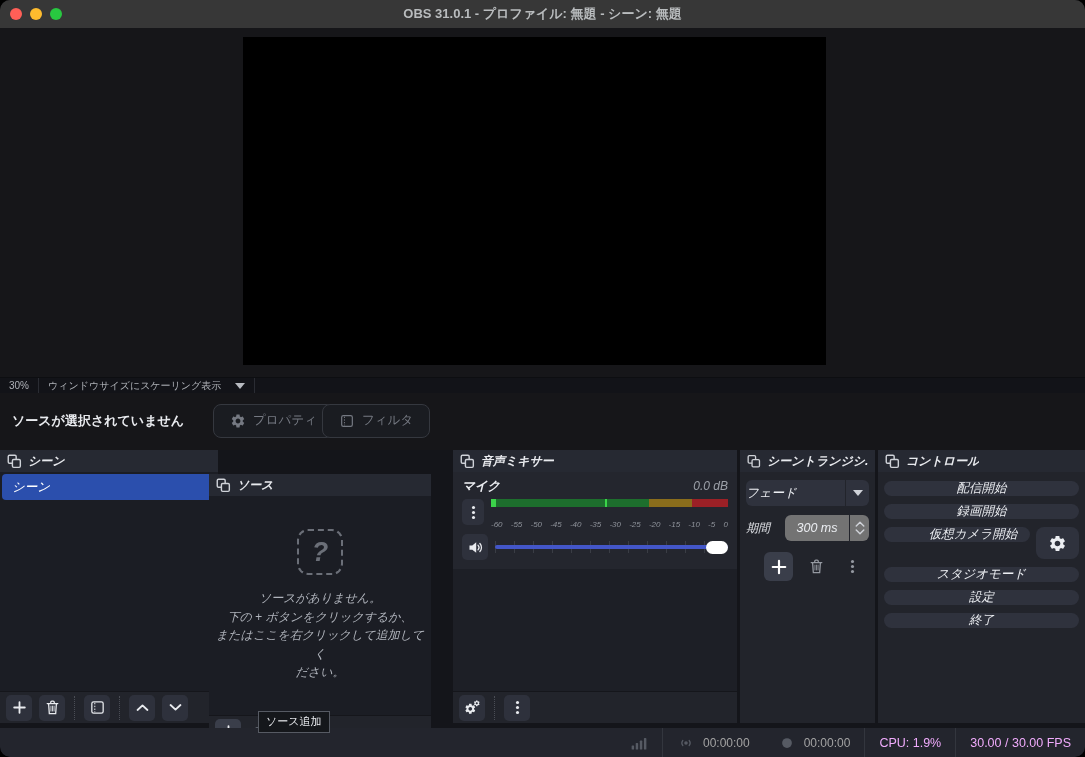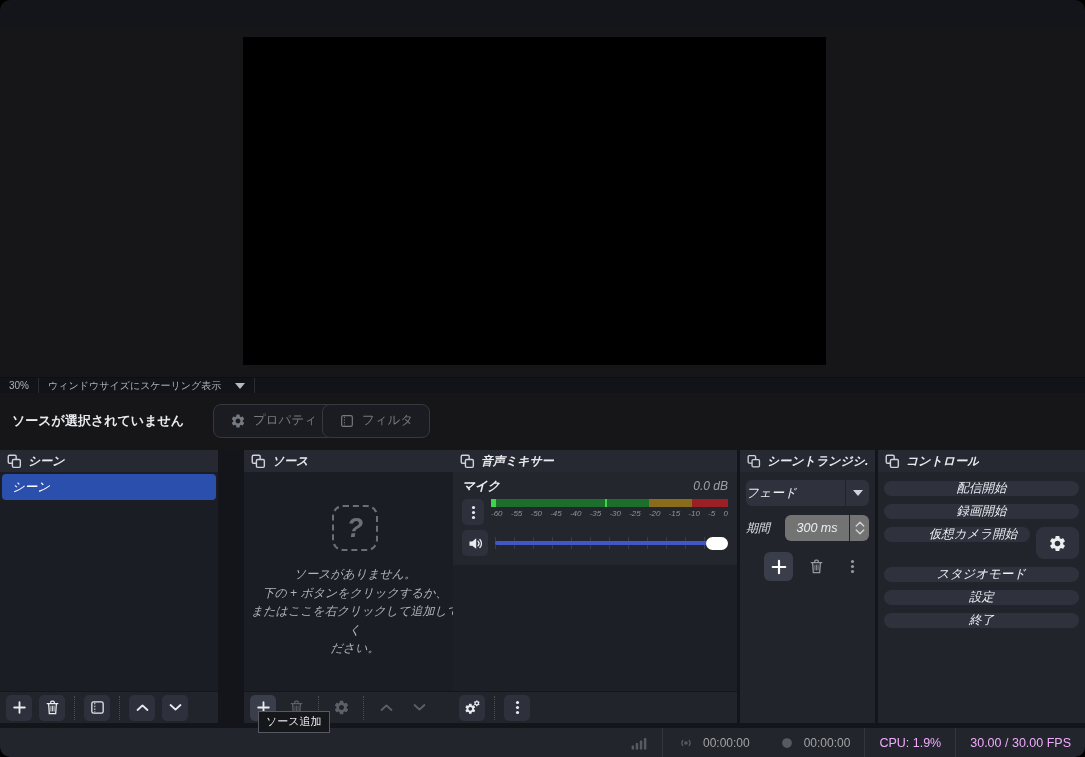--- a/index.html
+++ b/index.html
@@ -23,21 +23,21 @@
 
   .selection-bar { position:absolute; left:0; top:370px; width:100%; height:45px; display:flex; align-items:center; }
   .sel-status { margin-left:12px; font-size:13px; font-weight:700; color:#e9ebef; }
   .sel-btn { height:34px; border-radius:8px; border:1px solid #35383f; background:#1a1c21; color:#757982; font-size:12.5px; display:flex; align-items:center; gap:7px; padding:0 16px; }
   .sel-btn .ic { width:16px; height:16px; color:#757982; }
   .btn-props { position:absolute; left:213px; } .btn-filters { position:absolute; left:322px; }
 
   
   .docks { position:absolute; left:0; top:450px; width:1085px; height:273px; }
   .panel { position:absolute; top:0; height:273px; display:flex; flex-direction:column; background:#1d1f26;font-style:italic; }
-  .p-scenes{ left:0; width:218px; } .p-sources{ left:244px; width:222px; }
+  .p-scenes{ left:0; width:218px; } .p-sources{ left:209px; width:222px;margin-top:24px; }
   .p-mixer{ left:453px; width:284px; } .p-trans{ left:740px; width:135px; } .p-controls{ left:878px; width:207px; }
 
   .panel-header { height:22px; background:#262932; display:flex; align-items:center; gap:6px; padding:0 7px; flex:0 0 auto; }
   .panel-header .dock-ic { width:15px; height:15px; color:#cfd2d8; }
   .panel-title { font-size:12px; font-weight:700; color:#e8eaee; white-space:nowrap; overflow:hidden; }
 
   .panel-toolbar { height:32px; background:#22242b; border-top:1px solid #15161b; display:flex; align-items:center; gap:7px; padding:0 6px; flex:0 0 auto; }
   .tb-btn { width:26px; height:26px; border-radius:5px; background:#2e313c; display:flex; align-items:center; justify-content:center; color:#e9ebef; }
   .tb-btn.hl { background:#3a3e4a; }
   .tb-ic { width:17px; height:17px; }
@@ -57,21 +57,21 @@
   .mix-channel { background:#24262e; padding:6px 9px 9px 9px; flex:0 0 auto; }
   .ch-head { display:flex; justify-content:space-between; align-items:baseline; }
   .ch-name { font-size:12.5px; font-weight:700; color:#eceef2; }
   .ch-level { font-size:12px; color:#9ca0a8; }
   .ch-meter-row { display:flex; gap:7px; margin-top:4px; align-items:flex-start; }
   .kebab-btn { width:22px; height:26px; border-radius:5px; background:#2e313c; display:flex; align-items:center; justify-content:center; color:#e9ebef; flex:0 0 auto; }
   .meter-wrap { flex:1; }
   .meter { position:relative; height:8px; background:linear-gradient(to right, var(--meter-green,#1d6e2d) 0 66.6%, var(--meter-yellow,#8a6d1c) 66.6% 85%, var(--meter-red,#9b2026) 85% 100%); }
   .peak-l { position:absolute; left:0; top:0; width:5px; height:8px; background:#3bd44a; }
   .peak-m { position:absolute; left:48.3%; top:0; width:2px; height:8px; background:#3bd44a; }
-  .ticks { display:flex; justify-content:space-between; margin-top:2px; }
+  .ticks { display:flex; justify-content:space-between; margin-top:13px; }
   .ticks span { font-size:8px; color:#8f939b; }
   .ch-slider-row { display:flex; gap:7px; align-items:center; margin-top:5px; }
   .spk-btn { width:26px; height:26px; border-radius:5px; background:#2e313c; display:flex; align-items:center; justify-content:center; color:#e9ebef; flex:0 0 auto; }
   .slider-wrap { flex:1; position:relative; height:16px; }
   .slider-ticks { position:absolute; left:0; right:0; top:2px; height:12px; background:repeating-linear-gradient(to right,#3a3d45 0 1px,transparent 1px 19px); }
   .slider-track { position:absolute; left:0; right:0; top:6px; height:4px; border-radius:2px; background:var(--slider-blue,#4356c8); }
   .slider-handle { position:absolute; right:0; top:1.5px; width:22px; height:13px; border-radius:7px; background:#fff; }
   .mix-rest { flex:1; background:#1d1f26; }
 
   
@@ -166,20 +166,28 @@
       <path d="M7.8 8.5a5.6 5.6 0 0 0 0 7M16.2 8.5a5.6 5.6 0 0 1 0 7" fill="none" stroke="currentColor" stroke-width="1.7" stroke-linecap="round"></path>
     </g>
     <g id="sym-record">
         <circle cx="12" cy="12" r="6.5" fill="currentColor"></circle>
       </g>
   </defs>
 </svg>
 
 <div class="window">
 
+  <div class="titlebar">
+    <div class="traffic">
+      <span class="tl red"></span>
+      <span class="tl yellow"></span>
+      <span class="tl green"></span>
+    </div>
+    <span class="title-text">OBS 31.0.1 - プロファイル: 無題 - シーン: 無題</span>
+  </div>
 
   <div class="workspace">
     <div class="canvas"></div>
 
     <div class="scale-bar">
       <div class="scale-cell">
         <span>30%</span>
       </div>
       <div class="scale-cell">
         <span>ウィンドウサイズにスケーリング表示</span>

